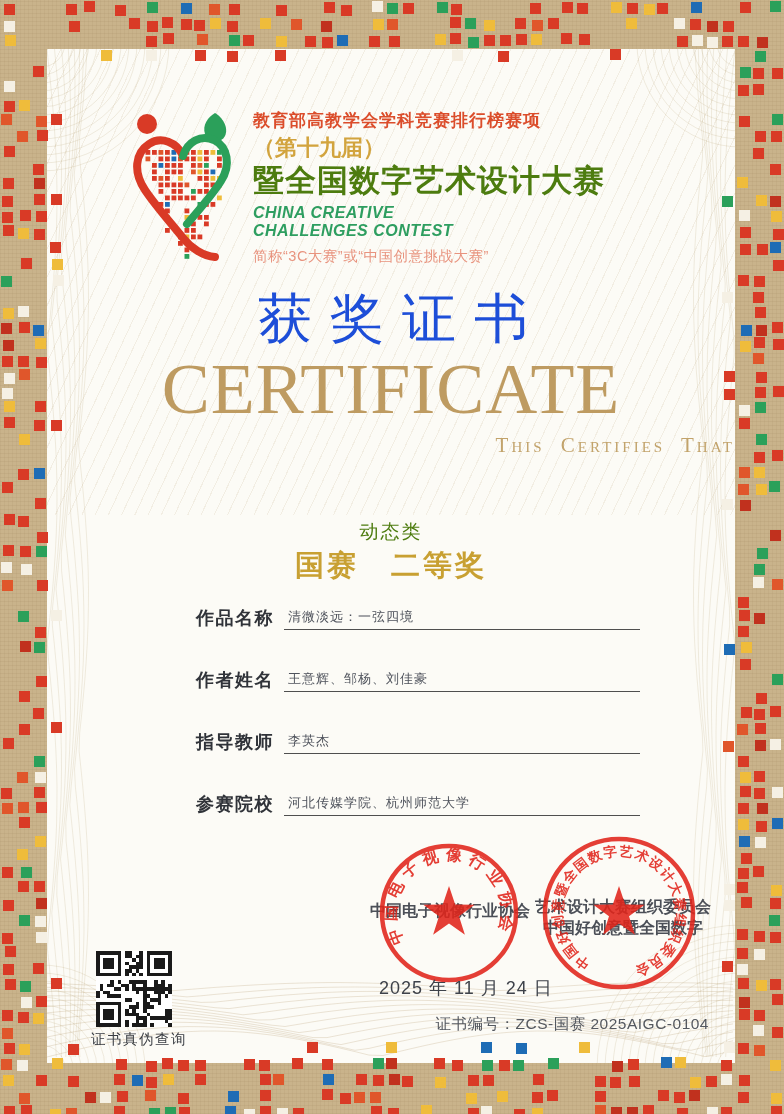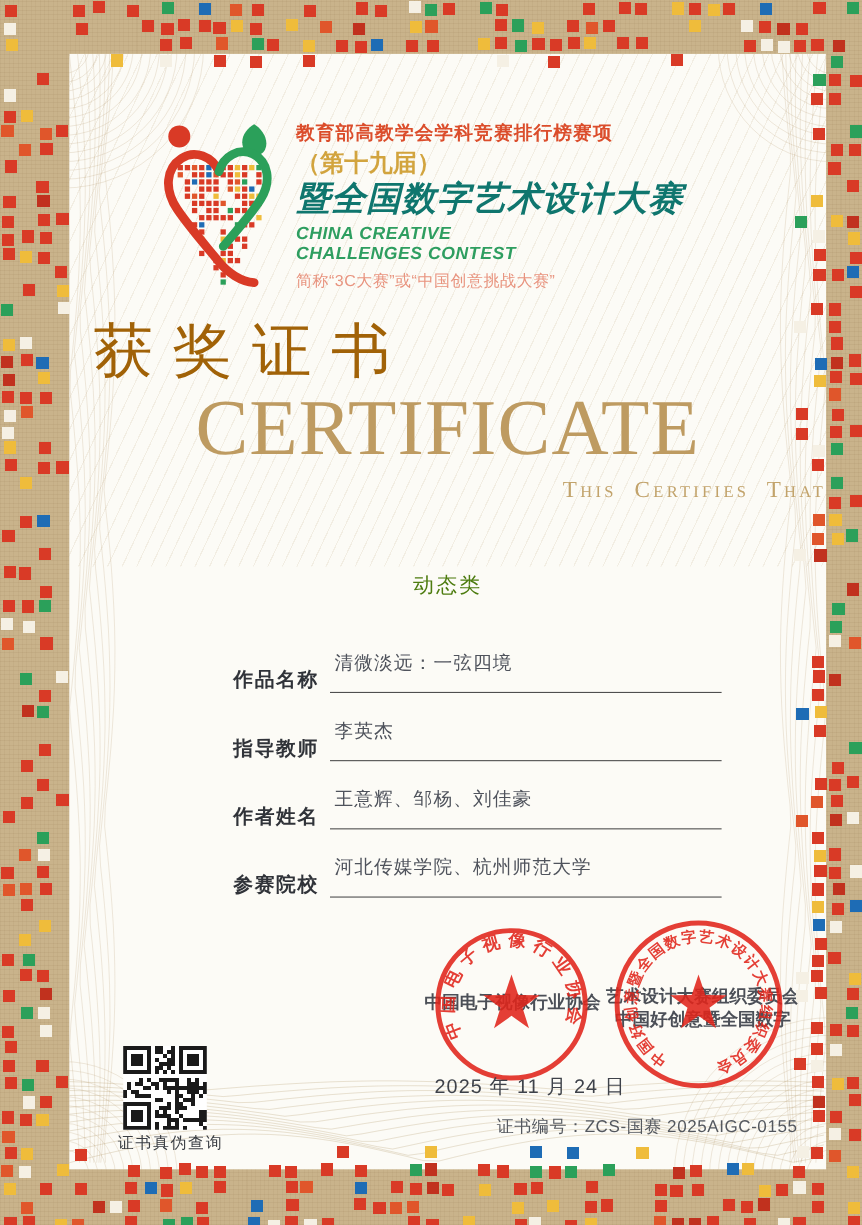--- a/index.html
+++ b/index.html
@@ -2,54 +2,54 @@
 <html><head>
 <meta charset="utf-8">
 <style>
   html,body{margin:0;padding:0;background:#9a9a9a;}
   .page{position:relative;width:784px;height:1114px;overflow:hidden;margin:0 auto;
     font-family:"Liberation Sans","DejaVu Sans",sans-serif;
     background:
       repeating-linear-gradient(0deg, rgba(140,110,70,.10) 0 1px, transparent 1px 4px),
       repeating-linear-gradient(90deg, rgba(140,110,70,.08) 0 1px, transparent 1px 4px),
       #C9B38B;}
-  .inner{position:absolute;left:63px;top:49px;width:688px;height:1014px;background:#FCFBF6;}
+  .inner{position:absolute;left:47px;top:49px;width:688px;height:1014px;background:#FCFBF6;}
   #decor{position:absolute;left:0;top:0;}
   .hatch{position:absolute;left:0;top:0;width:100%;height:46%;pointer-events:none;
     background:repeating-linear-gradient(115deg, rgba(176,148,99,.13) 0 1px, transparent 1px 12px);}
   #mosaic{position:absolute;left:0;top:0;z-index:5;pointer-events:none;}
 
   .logo{position:absolute;left:78px;top:61px;}
 
   .hdr{position:absolute;left:206px;top:63px;line-height:1;}
   .hdr-rank{font-size:17px;font-weight:700;color:#DB4D2B;letter-spacing:1px;}
   .hdr-brand{margin-top:8px;display:flex;align-items:baseline;gap:7px;}
   .hdr-brand-cn{font-size:31px;font-weight:900;font-style:italic;color:#2E9E60;letter-spacing:1px;}
   .hdr-ed{font-size:22px;font-weight:800;color:#D2A43E;}
-  .hdr-sub{margin-top:6px;font-size:31px;font-weight:900;font-style:italic;color:#0f766e;letter-spacing:1px;}
+  .hdr-sub{margin-top:6px;font-size:31px;font-weight:900;color:#4d7c0f;letter-spacing:1px;}
   .hdr-en{margin-top:8px;font-size:16px;font-weight:800;font-style:italic;color:#2E9E60;letter-spacing:.5px;line-height:18px;}
   .hdr-alias{margin-top:9px;font-size:14.5px;color:#E8937E;letter-spacing:.5px;}
 
-  .t-cn{position:absolute;top:234px;width:100%;font-size:54px;font-weight:500;
-    color:#a16207;letter-spacing:18px;padding-left:22px;box-sizing:border-box;}
+  .t-cn{position:absolute;top:234px;width:100%;text-align:center;font-size:54px;font-weight:500;
+    color:#1d4ed8;letter-spacing:18px;padding-left:22px;box-sizing:border-box;}
   .t-en{position:absolute;top:299px;width:100%;text-align:center;
     font-family:"Liberation Serif","DejaVu Serif",serif;font-size:72px;color:#BE9B61;letter-spacing:1px;}
   .t-cert{position:absolute;top:384px;width:100%;text-align:right;
     font-family:"Liberation Serif","DejaVu Serif",serif;font-variant:small-caps;
     font-size:21px;color:#C2A36B;letter-spacing:3px;word-spacing:8px;}
 
   .aw-comp{position:absolute;top:423px;width:100%;text-align:center;font-size:27px;font-weight:800;color:#2E9E60;letter-spacing:1px;}
   .aw-cat{position:absolute;top:470px;width:100%;text-align:center;font-size:19px;color:#4d7c0f;letter-spacing:2px;}
   .aw-prize{position:absolute;top:497px;width:100%;text-align:center;font-size:29px;font-weight:700;color:#C8A032;letter-spacing:3px;}
 
   .fields{position:absolute;left:149px;top:556px;width:444px;}
   .frow{display:flex;align-items:flex-end;height:25px;margin-bottom:37px;}
   .flabel{width:88px;flex:none;font-size:18px;font-weight:800;color:#303339;letter-spacing:1.5px;}
-  .fval{flex:1;border-bottom:1.6px solid #4F4F4F;font-size:17px;color:#4F535C;
-    padding:0 2px 15px 4px;letter-spacing:1px;white-space:nowrap;}
+  .fval{flex:1;border-bottom:1.6px solid #4F4F4F;font-size:13px;color:#4F535C;
+    padding:0 2px 3px 4px;letter-spacing:1px;white-space:nowrap;}
 
   .org-left{position:absolute;left:318px;top:852px;width:170px;text-align:center;
     font-size:16px;font-weight:600;color:#4B4F57;z-index:1;}
   .org-right{position:absolute;left:487px;top:847px;width:178px;text-align:center;
     font-size:16px;font-weight:600;color:#4B4F57;line-height:21px;z-index:1;}
   .stamp{position:absolute;z-index:2;opacity:.88;}
   .stamp-l{left:322px;top:784px;}
   .stamp-r{left:487px;top:779px;}
   .date{position:absolute;left:332px;top:927px;width:300px;text-align:left;
     font-size:18px;color:#3E424A;letter-spacing:1px;z-index:3;}
@@ -263,33 +263,34 @@
         <div>CHALLENGES CONTEST</div>
       </div>
       <div class="hdr-alias">简称“3C大赛”或“中国创意挑战大赛”</div>
     </div>
 
     <div class="t-cn">获奖证书</div>
     <div class="t-en">CERTIFICATE</div>
     <div class="t-cert">This Certifies That</div>
 
     <div class="aw-cat">动态类</div>
+    <div class="aw-prize">国赛　二等奖</div>
 
     <div class="fields">
       <div class="frow">
         <div class="flabel">作品名称</div>
         <div class="fval">清微淡远：一弦四境</div>
       </div>
       <div class="frow">
+        <div class="flabel">作者姓名</div>
+        <div class="fval">王意辉、邹杨、刘佳豪</div>
+      </div>
+      <div class="frow">
         <div class="flabel">指导教师</div>
         <div class="fval">李英杰</div>
-      </div>
-      <div class="frow">
-        <div class="flabel">作者姓名</div>
-        <div class="fval">王意辉、邹杨、刘佳豪</div>
       </div>
       <div class="frow">
         <div class="flabel">参赛院校</div>
         <div class="fval">河北传媒学院、杭州师范大学</div>
       </div>
     </div>
 
     <div class="org-left">中国电子视像行业协会</div>
     <div class="org-right">
       <div>艺术设计大赛组织委员会</div>
@@ -451,21 +452,21 @@
           <rect x="8" y="20" width="1" height="1" fill="#1A1A1A"></rect>
           <rect x="10" y="20" width="1" height="1" fill="#1A1A1A"></rect>
           <rect x="11" y="20" width="1" height="1" fill="#1A1A1A"></rect>
           <rect x="12" y="20" width="1" height="1" fill="#1A1A1A"></rect>
           <rect x="13" y="20" width="1" height="1" fill="#1A1A1A"></rect>
           <rect x="15" y="20" width="1" height="1" fill="#1A1A1A"></rect>
           <rect x="20" y="20" width="1" height="1" fill="#1A1A1A"></rect>
         </g>
     </svg>
     <div class="qr-label">证书真伪查询</div>
-    <div class="certno">证书编号：ZCS-国赛 2025AIGC-0155</div>
+    <div class="certno">证书编号：ZCS-国赛 2025AIGC-0104</div>
   </div>
 
   <svg id="mosaic" width="784" height="1114" viewBox="0 0 784 1114" shape-rendering="crispEdges">
       <rect x="4.4" y="4.2" width="11" height="11" fill="#D93A26"></rect>
       <rect x="66.2" y="4.2" width="11" height="11" fill="#D93A26"></rect>
       <rect x="84.3" y="1.1" width="11" height="11" fill="#D93A26"></rect>
       <rect x="115.3" y="4.7" width="11" height="11" fill="#D93A26"></rect>
       <rect x="147.1" y="1.8" width="11" height="11" fill="#2BA05A"></rect>
       <rect x="180.6" y="2.8" width="11" height="11" fill="#1E6CB5"></rect>
       <rect x="209.4" y="3.6" width="11" height="11" fill="#E0562B"></rect>

